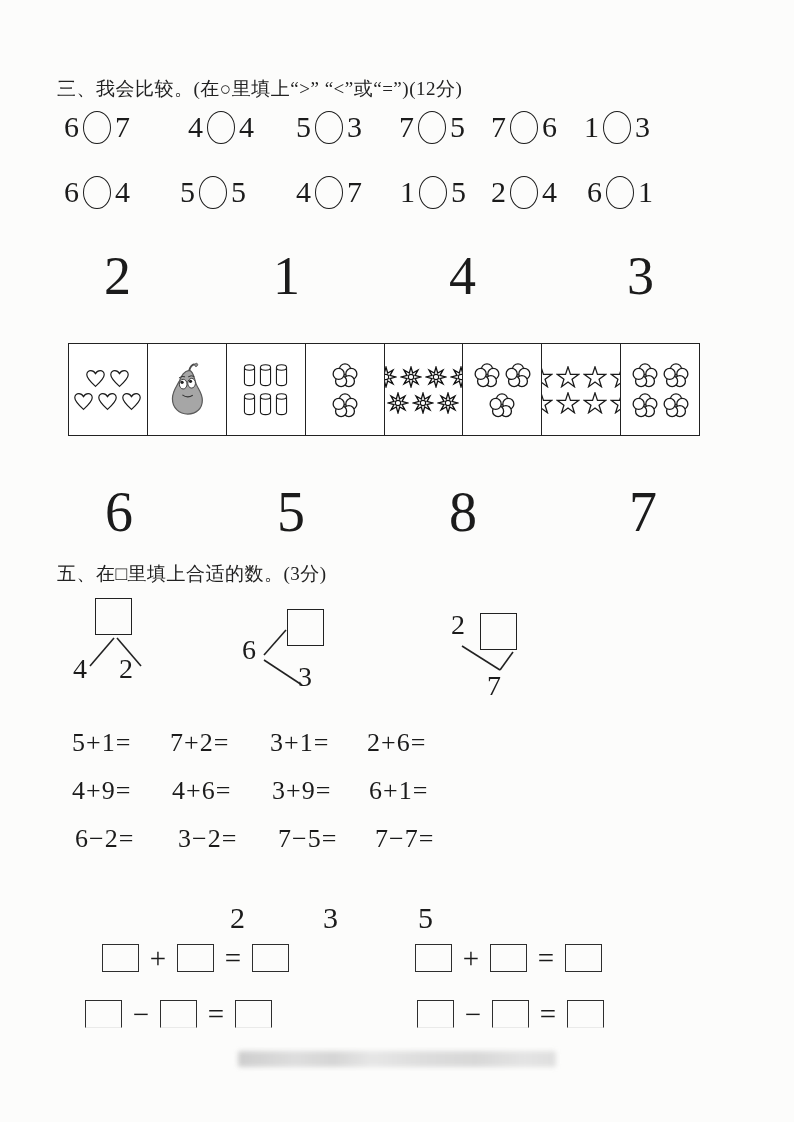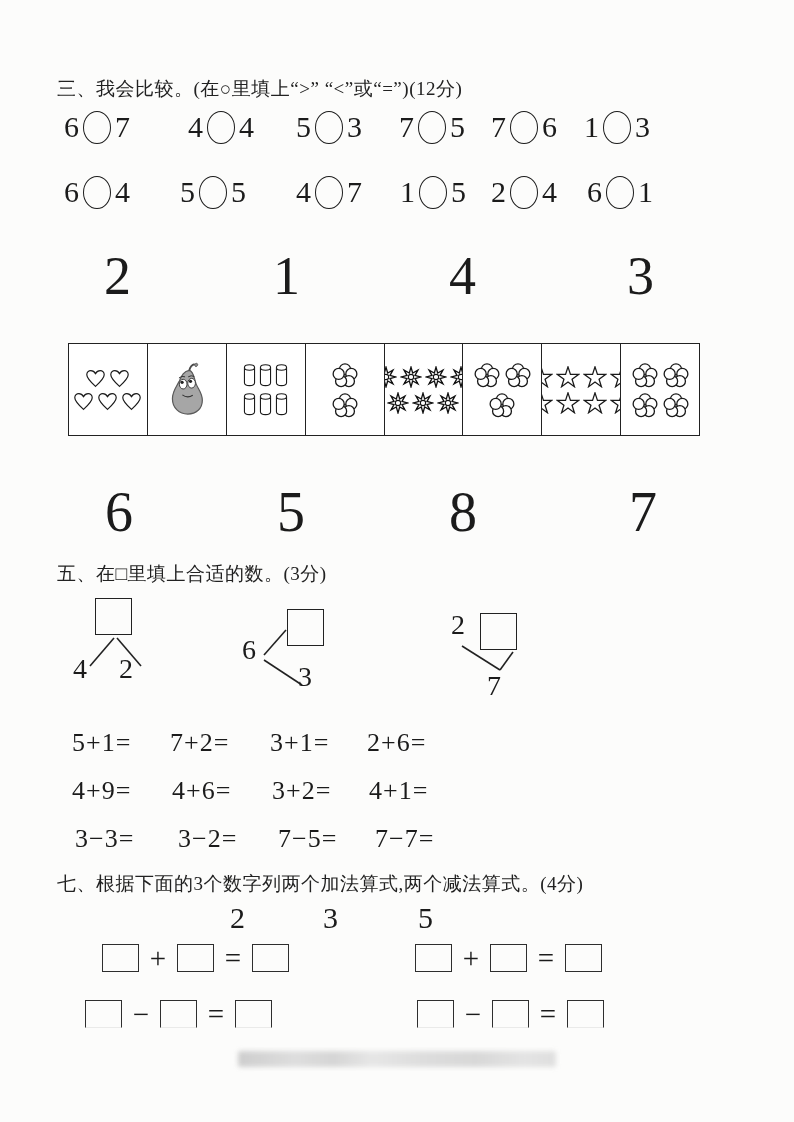--- a/index.html
+++ b/index.html
@@ -363,29 +363,28 @@
   </div>
 
 
   <span class="calc-item" style="left:72px;top:730px">5+1=</span>
   <span class="calc-item" style="left:170px;top:730px">7+2=</span>
   <span class="calc-item" style="left:270px;top:730px">3+1=</span>
   <span class="calc-item" style="left:367px;top:730px">2+6=</span>
 
   <span class="calc-item" style="left:72px;top:778px">4+9=</span>
   <span class="calc-item" style="left:172px;top:778px">4+6=</span>
-  <span class="calc-item" style="left:272px;top:778px">3+2=</span>
-  <span class="calc-item" style="left:369px;top:778px">4+1=</span>
-
-  <span class="calc-item" style="left:75px;top:826px">3−3=</span>
+  <span class="calc-item" style="left:272px;top:778px">3+9=</span>
+  <span class="calc-item" style="left:369px;top:778px">6+1=</span>
+
+  <span class="calc-item" style="left:75px;top:826px">6−2=</span>
   <span class="calc-item" style="left:178px;top:826px">3−2=</span>
   <span class="calc-item" style="left:278px;top:826px">7−5=</span>
   <span class="calc-item" style="left:375px;top:826px">7−7=</span>
 
-  <div class="sec-title" style="top:871px">七、根据下面的3个数字列两个加法算式,两个减法算式。(4分)</div>
 
   <span class="mid-num" style="left:230px;top:903px">2</span>
   <span class="mid-num" style="left:323px;top:903px">3</span>
   <span class="mid-num" style="left:418px;top:903px">5</span>
 
   <div class="eqn" style="left:102px;top:944px">
     <span class="eqbox"></span>
     <span class="op">+</span>
     <span class="eqbox"></span>
     <span class="op">=</span>

